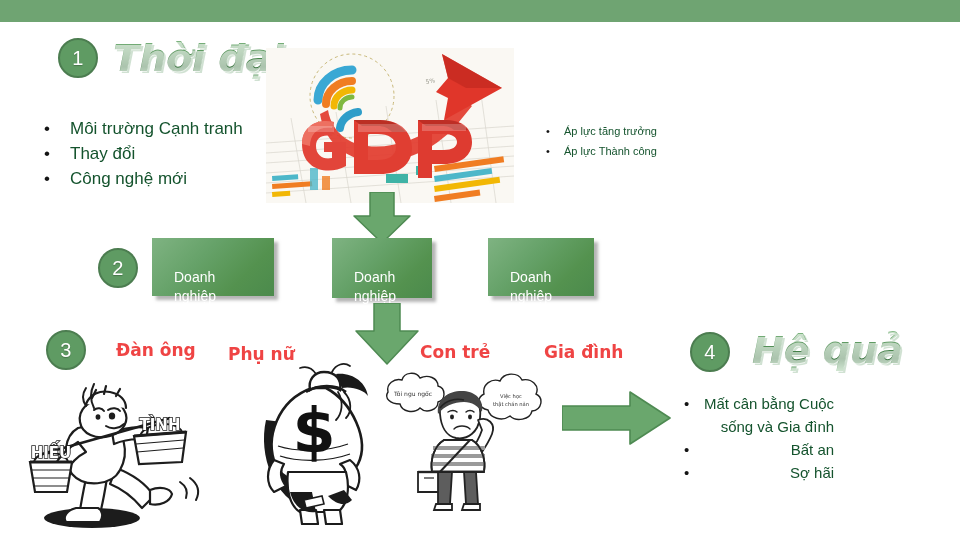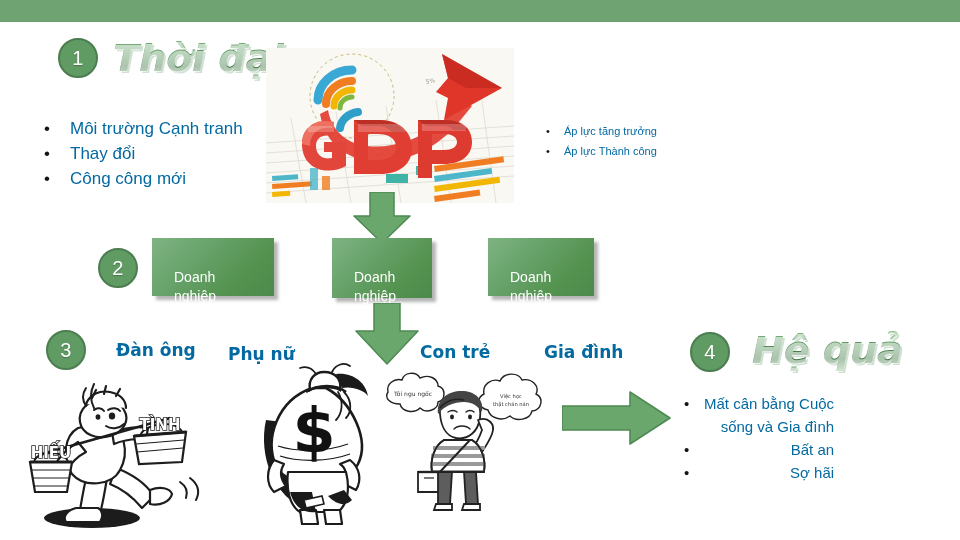--- a/index.html
+++ b/index.html
@@ -67,21 +67,21 @@
   
   .bullet-list {
     position: absolute;
     list-style: none;
     margin: 0;
     padding: 0;
   }
   .bullet-list li {
     position: relative;
     padding-left: 34px;
-    color: #0369a1;
+    color: #14532d;
     white-space: pre-line;
   }
   .bullet-list li::before {
     content: "\2022";
     position: absolute;
     left: 8px;
     top: 0;
     color: #141414;
   }
   #list-era {
@@ -126,21 +126,21 @@
   
   .arrow {
     position: absolute;
   }
   
   .group-label {
     position: absolute;
     font-family: "DejaVu Sans", sans-serif;
     font-weight: bold;
     font-size: 17px;
-    color: #0369a1;
+    color: #ef4444;
     white-space: nowrap;
   }
   .illus {
     position: absolute;
   }
 </style>
 </head>
 <body>
 
 <div id="slide">
@@ -150,21 +150,21 @@
   <div class="num-circle" style="left:58px; top:38px; width:40px; height:40px;">
     <span>1</span>
   </div>
 
   <div class="wordart-shadow" style="left:115px; top:38px;">Thời đại</div>
   <div class="wordart" style="left:113px; top:36px;">Thời đại</div>
 
   <ul class="bullet-list" id="list-era">
     <li>Môi trường Cạnh tranh</li>
     <li>Thay đổi</li>
-    <li>Công công mới</li>
+    <li>Công nghệ mới</li>
   </ul>
 
   <div class="gdp-photo">
     <svg width="248" height="155" viewBox="0 0 248 155">
       <rect x="0" y="0" width="248" height="155" fill="#faf8f3"></rect>
 
       <g stroke="#d9d6cd" stroke-width="0.7" fill="none">
         <path d="M0 95 L248 78"></path>
           <path d="M0 105 L248 88"></path>
           <path d="M0 115 L248 98"></path>

